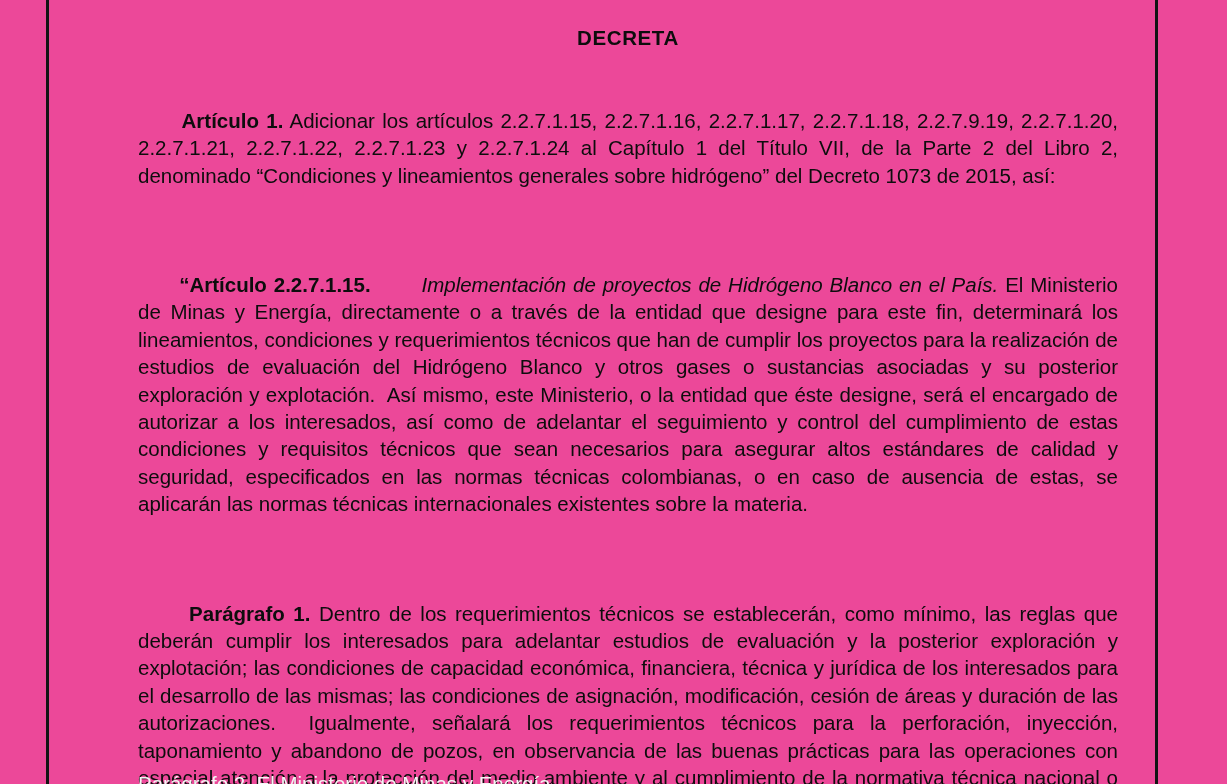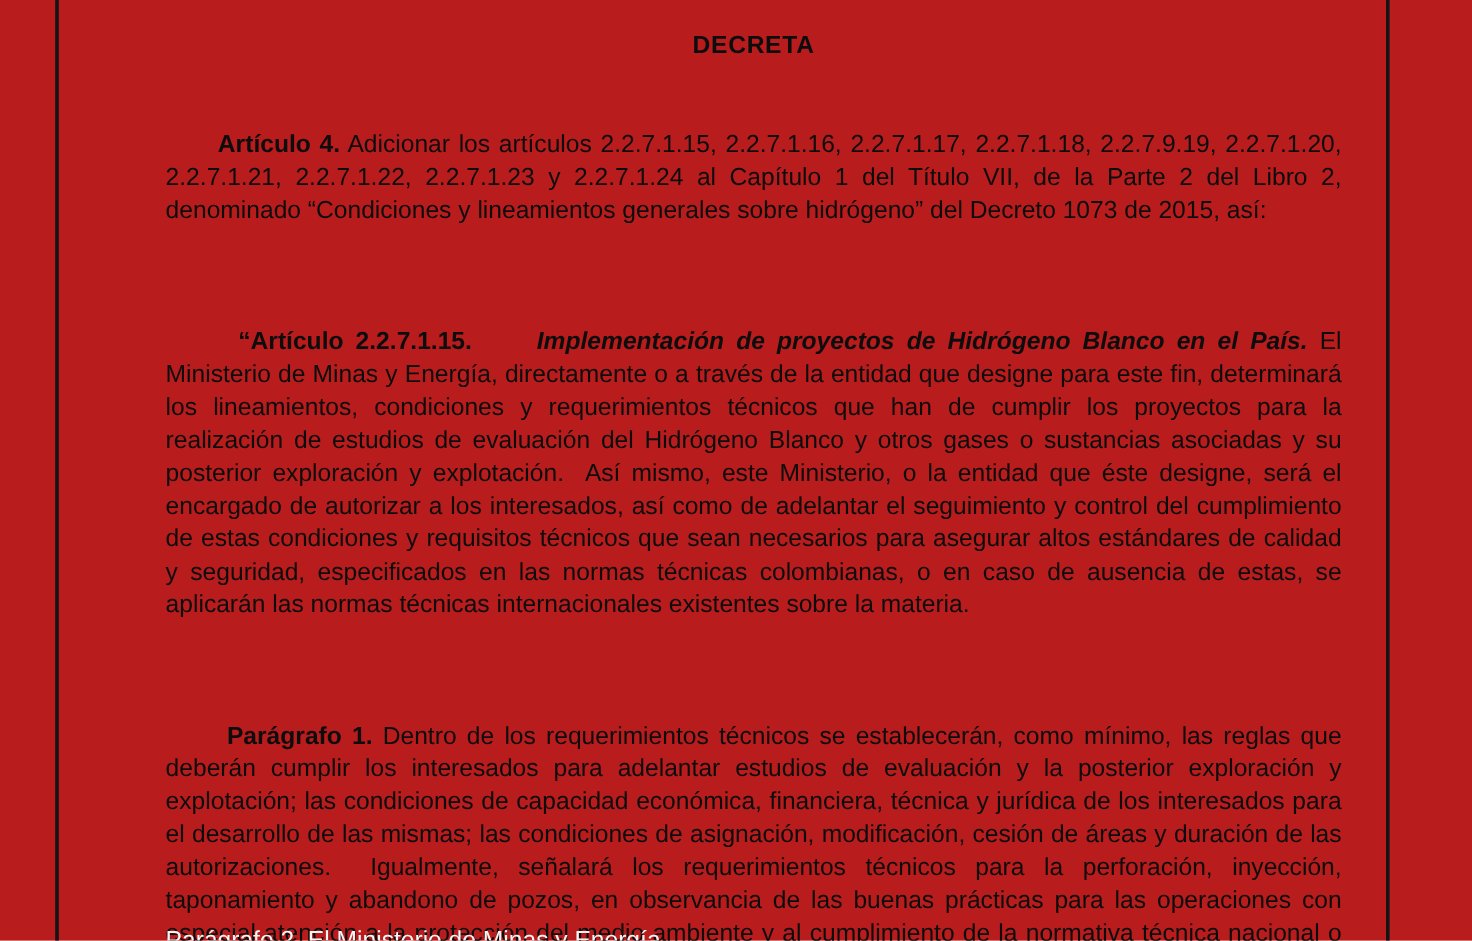--- a/index.html
+++ b/index.html
@@ -12,21 +12,21 @@
     height: 784px;
     overflow: hidden;
     font-family: "Liberation Sans", sans-serif;
     color: #0d0d0d;
   }
 
   #page {
     position: relative;
     width: 1227px;
     height: 784px;
-    background: #b91c1c;
+    background: #ec4899;
   }
 
   
   .frame-rule {
     position: absolute;
     top: 0;
     width: 3px;
     height: 784px;
     background: #141414;
   }
@@ -60,21 +60,21 @@
     hyphens: none;
     white-space: pre-wrap;
   }
 
   
   #par-articulo1   { margin-top: 29px; }
   #par-articulo215 { margin-top: 27px; }
   #par-paragrafo1  { margin-top: 27px; }
 
   .b  { font-weight: bold; }
-  .bi { font-weight: bold; font-style: italic; margin-left: 44px; }
+  .bi { font-weight: normal; font-style: italic; margin-left: 44px; }
 
   
   .clipped-line {
     position: absolute;
     left: 0;
     top: 770px;
     width: 980px;
     height: 14px;
     overflow: hidden;
     font-size: 20.5px;
@@ -90,21 +90,21 @@
 <div id="page">
 
   <div class="frame-rule left"></div>
   <div class="frame-rule right"></div>
 
   <div id="content">
 
     <div class="heading">DECRETA</div>
 
     <p class="body-par" id="par-articulo1">
-      <span class="b">Artículo 4.</span><span> Adicionar los artículos 2.2.7.1.15, 2.2.7.1.16, 2.2.7.1.17, 2.2.7.1.18, 2.2.7.9.19, 2.2.7.1.20, 2.2.7.1.21, 2.2.7.1.22, 2.2.7.1.23 y 2.2.7.1.24 al Capítulo 1 del Título VII, de la Parte 2 del Libro 2, denominado “Condiciones y lineamientos generales sobre hidrógeno” del Decreto 1073 de 2015, así:</span>
+      <span class="b">Artículo 1.</span><span> Adicionar los artículos 2.2.7.1.15, 2.2.7.1.16, 2.2.7.1.17, 2.2.7.1.18, 2.2.7.9.19, 2.2.7.1.20, 2.2.7.1.21, 2.2.7.1.22, 2.2.7.1.23 y 2.2.7.1.24 al Capítulo 1 del Título VII, de la Parte 2 del Libro 2, denominado “Condiciones y lineamientos generales sobre hidrógeno” del Decreto 1073 de 2015, así:</span>
     </p>
 
     <p class="body-par" id="par-articulo215">
       <span class="b">“Artículo 2.2.7.1.15.</span><span class="bi"> Implementación de proyectos de Hidrógeno Blanco en el País.</span><span> El Ministerio de Minas y Energía, directamente o a través de la entidad que designe para este fin, determinará los lineamientos, condiciones y requerimientos técnicos que han de cumplir los proyectos para la realización de estudios de evaluación del Hidrógeno Blanco y otros gases o sustancias asociadas y su posterior exploración y explotación.  Así mismo, este Ministerio, o la entidad que éste designe, será el encargado de autorizar a los interesados, así como de adelantar el seguimiento y control del cumplimiento de estas condiciones y requisitos técnicos que sean necesarios para asegurar altos estándares de calidad y seguridad, especificados en las normas técnicas colombianas, o en caso de ausencia de estas, se aplicarán las normas técnicas internacionales existentes sobre la materia.</span>
     </p>
 
     <p class="body-par" id="par-paragrafo1">
       <span class="b">Parágrafo 1.</span><span> Dentro de los requerimientos técnicos se establecerán, como mínimo, las reglas que deberán cumplir los interesados para adelantar estudios de evaluación y la posterior exploración y explotación; las condiciones de capacidad económica, financiera, técnica y jurídica de los interesados para el desarrollo de las mismas; las condiciones de asignación, modificación, cesión de áreas y duración de las autorizaciones.  Igualmente, señalará los requerimientos técnicos para la perforación, inyección, taponamiento y abandono de pozos, en observancia de las buenas prácticas para las operaciones con especial atención a la protección del medio ambiente y al cumplimiento de la normativa técnica nacional o internacional aplicable en estas materias.</span>
     </p>
 

